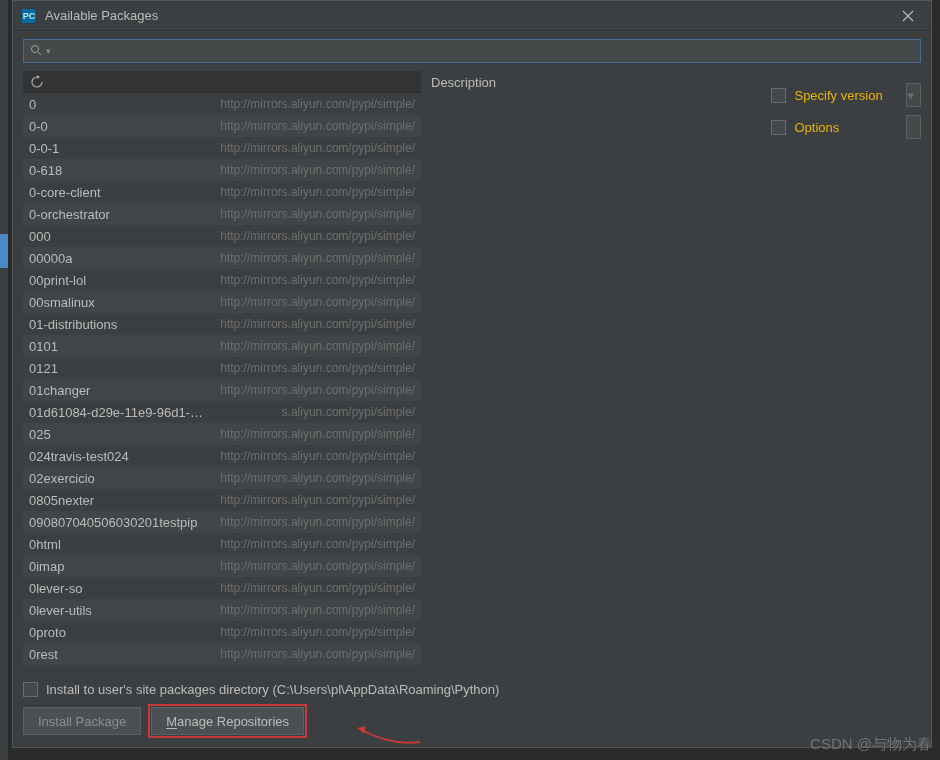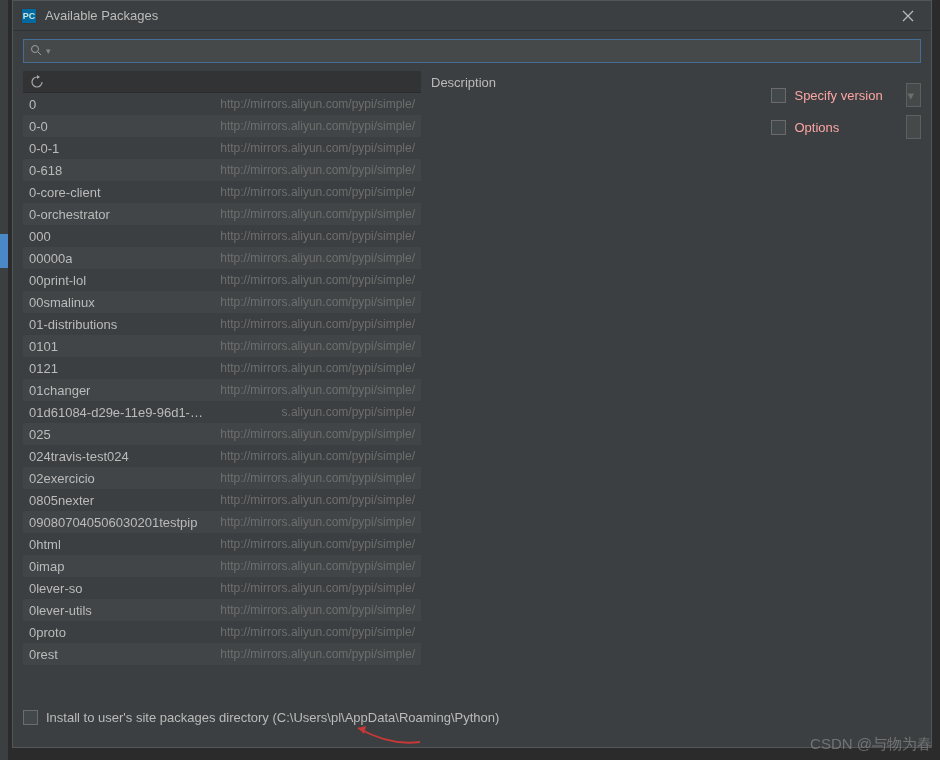--- a/index.html
+++ b/index.html
@@ -152,21 +152,21 @@
       align-items: center;
       gap: 8px;
       height: 32px;
     }
     .checkbox {
       width: 15px; height: 15px;
       border: 1px solid #6b6b6b;
       background: #43494a;
       cursor: pointer;
     }
-    .option-label { color: #fca5a5; width: 104px; }
+    .option-label { color: #eab308; width: 104px; }
     .option-input-wrap {
       flex: 1;
       height: 24px;
       border: 1px solid #5e6060;
       background: #45494a;
       display: flex;
       align-items: center;
       padding-right: 6px;
     }
     .dropdown-caret { color: #6e6e6e; margin-left: auto; }
@@ -385,20 +385,27 @@
         </div>
       </div>
     </div>
   </div>
 
   <div class="bottom-area">
     <div class="install-checkbox-row">
       <div class="checkbox"></div>
       <span>Install to user's site packages directory (C:\Users\pl\AppData\Roaming\Python)</span>
     </div>
+    <div class="button-row">
+      <div class="btn">Install Package</div>
+      <div class="btn btn-enabled btn-highlighted">
+        <span class="underline">M</span>
+          <span>anage Repositories</span>
+      </div>
+    </div>
   </div>
 </div>
 
 <svg class="arrow-annotation" width="80" height="30">
   <path d="M70 22 Q40 26 8 8" stroke="#c73838" stroke-width="2" fill="none"></path>
   <path d="M8 8 L16 6 L14 14 Z" fill="#c73838"></path>
 </svg>
 
 <div class="watermark">CSDN @与物为春</div>
 

